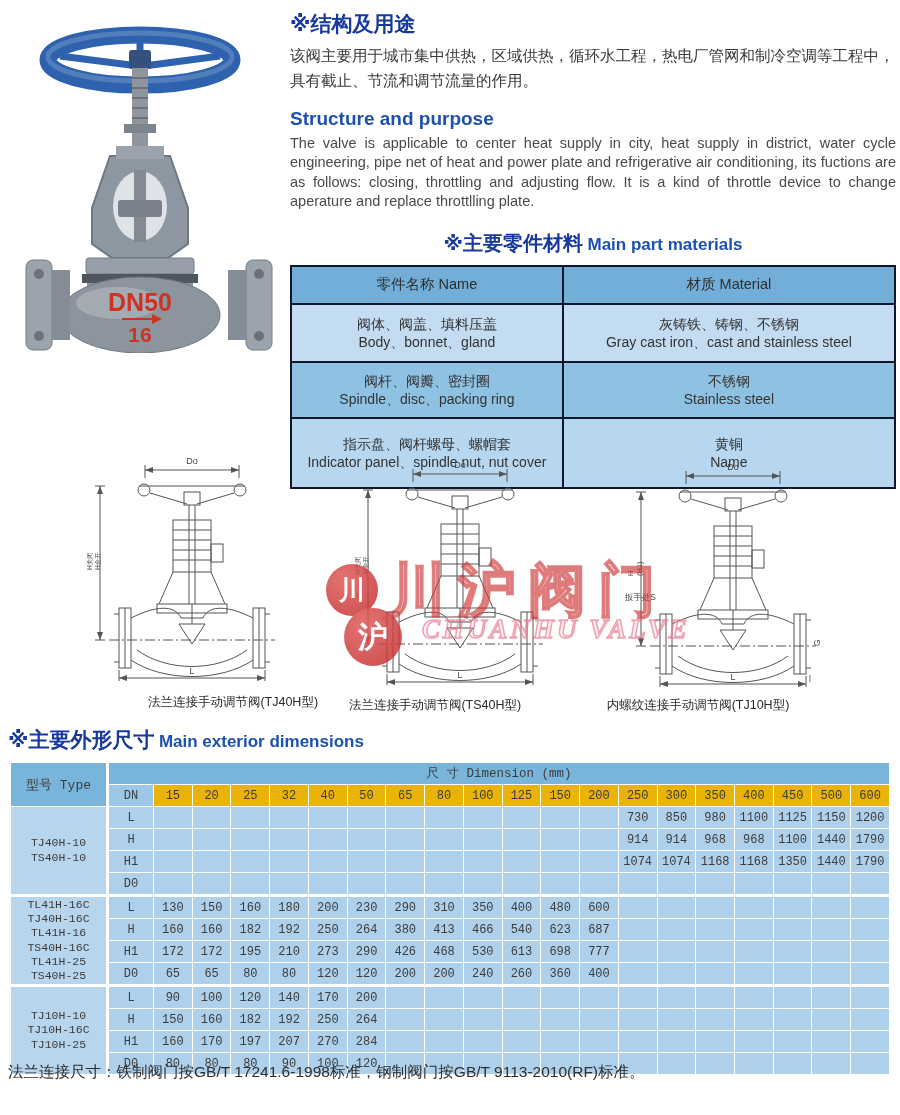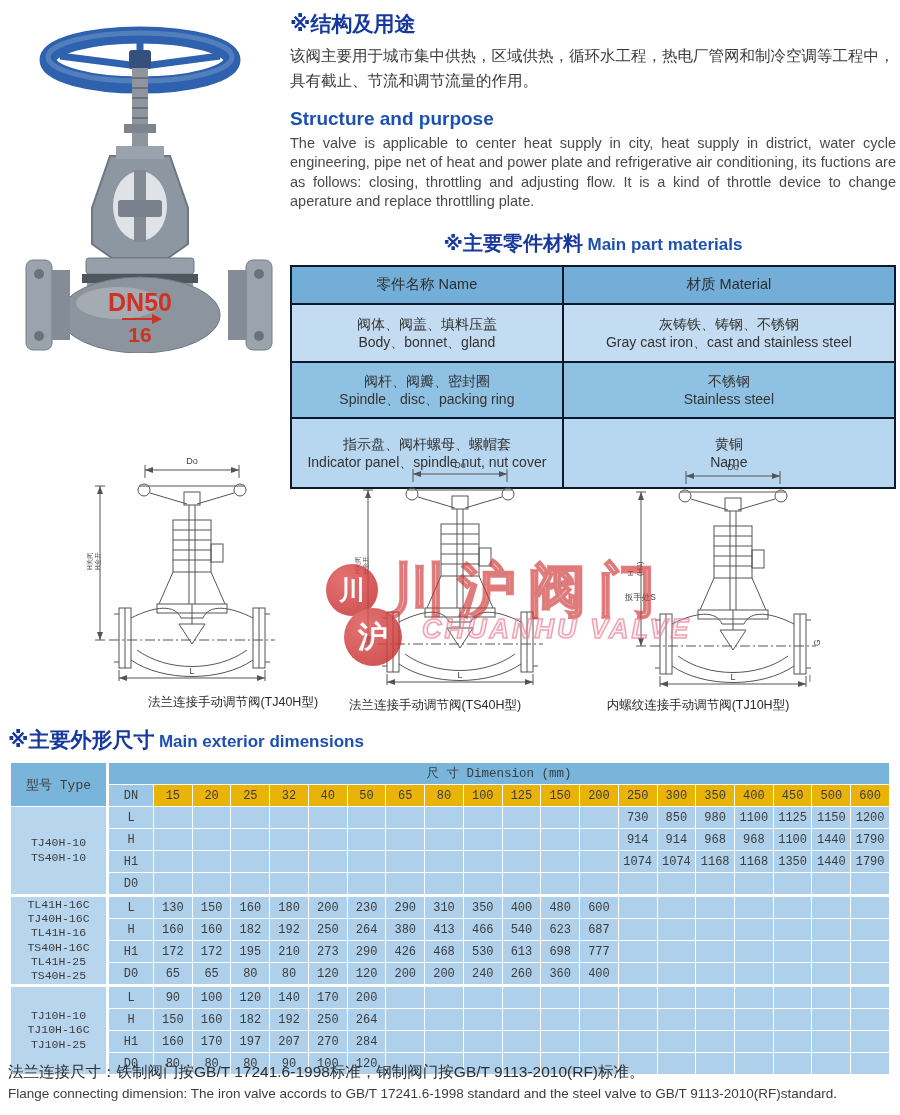--- a/index.html
+++ b/index.html
@@ -32,21 +32,21 @@
   .draw-wrap{position:absolute;left:52px;top:450px;width:836px;height:242px;}
   .caption{position:absolute;font-size:12.5px;color:#2a2a2a;text-align:center;line-height:1.5;}
   .cap1{left:68px;top:693px;width:330px;}
   .cap2{left:315px;top:696px;width:240px;}
   .cap3{left:558px;top:696px;width:280px;}
   
   .wm{position:absolute;left:322px;top:556px;width:400px;height:110px;pointer-events:none;z-index:3;opacity:.85;}
   .wm .zh{position:absolute;left:66px;top:-4px;font-size:58px;font-weight:bold;letter-spacing:12px;
     color:rgba(214,60,60,.12);-webkit-text-stroke:2px rgba(206,55,55,.75);white-space:nowrap;}
   .wm .en{position:absolute;left:100px;top:58px;font-size:27px;font-weight:bold;font-style:italic;
-    letter-spacing:3px;color:rgba(240,150,165,.18);-webkit-text-stroke:1.5px rgba(232,120,145,.8);white-space:nowrap;}
+    letter-spacing:3px;color:rgba(240,150,165,.18);-webkit-text-stroke:1.5px rgba(232,120,145,.8);white-space:nowrap;font-family:Liberation Serif, serif;}
   .wm .circ{position:absolute;border-radius:50%;background:radial-gradient(circle at 35% 30%,#e05a5a,#c22d2d);
     color:#fff;display:flex;align-items:center;justify-content:center;font-weight:bold;}
   .wm .c1{left:4px;top:8px;width:52px;height:52px;font-size:26px;}
   .wm .c2{left:22px;top:52px;width:58px;height:58px;font-size:30px;}
   
   .h-dim{position:absolute;left:8px;top:726px;}
   .h-dim .zh{color:#17389c;font-size:21px;font-weight:bold;}
   .h-dim .en{color:#1d51b0;font-size:17px;font-weight:bold;}
   table.dims{position:absolute;left:10px;top:762px;width:880px;border-collapse:collapse;table-layout:fixed;font-family:Liberation Mono, monospace;}
   table.dims th,table.dims td{border:1px solid #fff;text-align:center;vertical-align:middle;
@@ -589,14 +589,13 @@
         <td class="dcell"></td>
         <td class="dcell"></td>
         <td class="dcell"></td>
         <td class="dcell"></td>
       </tr>
     </tbody>
 </table>
 
 <div class="footer">
   <p class="zh">法兰连接尺寸：铁制阀门按GB/T 17241.6-1998标准，钢制阀门按GB/T 9113-2010(RF)标准。</p>
-  <p class="en">Flange connecting dimension: The iron valve accords to GB/T 17241.6-1998 standard and the steel valve to GB/T 9113-2010(RF)standard.</p>
 </div>
 
 </body></html>

